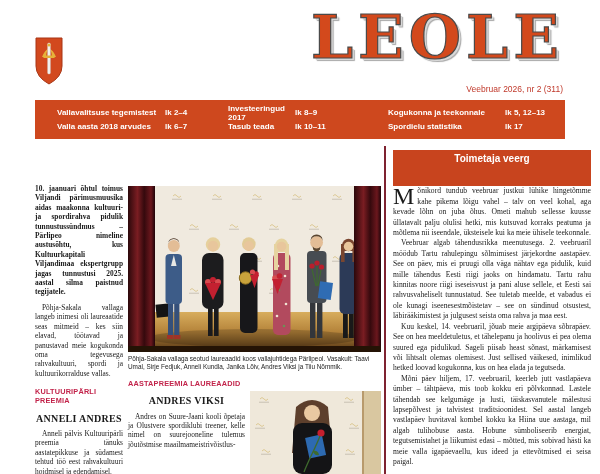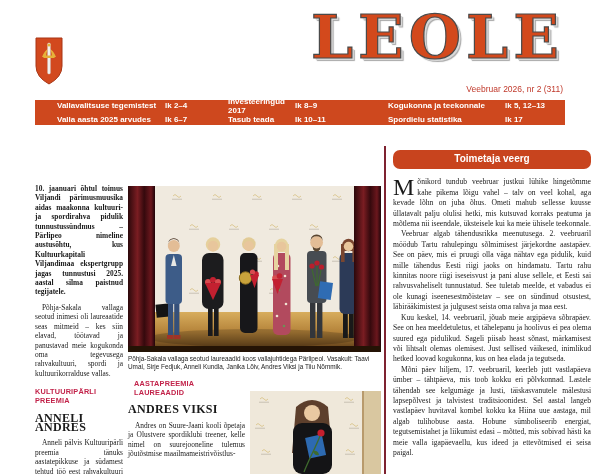--- a/index.html
+++ b/index.html
@@ -12,50 +12,50 @@
            font-weight:bold;font-size:12px;letter-spacing:2.6px;color:#a7abb0;white-space:nowrap;}
   .tagline .dagger{color:#c0392b;font-weight:bold;}
   .masthead{position:absolute;top:-2px;right:36px;font-family:"DejaVu Serif",serif;font-weight:bold;
             font-size:60px;line-height:78px;color:#d3491c;letter-spacing:5px;
             -webkit-text-stroke:1.2px #4a4a4a;
             text-shadow:2px 2px 0 #d8d8d8,3px 3px 1px #a8a8a8;}
   .issue{position:absolute;right:37px;top:84px;font-family:"Liberation Sans",sans-serif;
          font-weight:normal;font-size:8.5px;color:#c0392b;}
 
   
-  .nav{position:absolute;left:35px;top:100px;width:530px;height:25px;background:#ce481e;
+  .nav{position:absolute;left:35px;top:100px;width:530px;height:39px;background:#ce481e;
        color:#fff;font-family:"Liberation Sans",sans-serif;font-weight:bold;font-size:8px;
        display:grid;grid-template-columns:108px 63px 67px 93px 117px 1fr;grid-auto-rows:12px;
        align-content:center;align-items:center;row-gap:2px;padding-left:22px;box-sizing:border-box;}
 
   
   .headline{position:absolute;left:34px;top:141px;font-family:"Liberation Sans",sans-serif;
             font-weight:bold;font-size:26px;color:#111;letter-spacing:-0.3px;white-space:nowrap;}
   .col-left{position:absolute;left:35px;top:184px;width:88px;font-size:7.4px;line-height:9.4px;
             text-align:justify;}
   .lead{font-weight:bold;margin:0;}
   .para{text-indent:7px;margin:6px 0 0;}
   .sec-title{font-family:"Liberation Sans",sans-serif;font-weight:bold;font-size:7.3px;
              line-height:9.2px;color:#c2234a;margin:9px 0 0;text-align:left;letter-spacing:.2px;}
-  .pname{font-weight:bold;font-size:12px;margin:8px 0 0;letter-spacing:.3px;}
+  .pname{font-weight:bold;font-size:10px;text-align:center;margin:8px 0 0;letter-spacing:.3px;}
 
   .photo-main{position:absolute;left:128px;top:186px;width:253px;height:166px;}
   .caption{position:absolute;left:128px;top:355px;width:253px;font-family:"Liberation Sans",sans-serif;
            font-size:6.4px;line-height:8px;color:#222;}
   .col-mid{position:absolute;left:128px;top:379px;width:117px;font-size:7.4px;line-height:9.4px;
            text-align:justify;}
-  .col-mid .sec-title{margin-top:0;margin-left:6px;}
+  .col-mid .sec-title{margin-top:0;}
   .photo-2{position:absolute;left:250px;top:391px;width:131px;height:83px;}
 
   
   .divider{position:absolute;left:384px;top:146px;width:2px;height:328px;background:#7e2230;}
   .editor{position:absolute;left:393px;top:150px;width:198px;font-size:7.6px;line-height:10.4px;
           text-align:justify;}
   .editor-bar{background:#c8441e;color:#fff;font-family:"Liberation Sans",sans-serif;font-weight:bold;
-              font-size:10px;text-align:center;padding:4px 0 5px;margin-bottom:8px;border-radius:7px;}
+              font-size:10px;text-align:center;padding:4px 0 22px;margin-bottom:0;}
   .editor p{margin:0;}
   .editor p.ind{text-indent:8px;}
   .dropcap{float:left;font-size:24px;line-height:19px;padding:1px 3px 0 0;}
   svg{display:block;}
 </style>
 </head>
 <body>
 
 <div class="page">
 
@@ -72,32 +72,32 @@
   <div class="masthead">LEOLE</div>
   <div class="issue">Veebruar 2026, nr 2 (311)</div>
 
   <div class="nav">
     <span>Vallavalitsuse tegemistest</span>
     <span>lk 2–4</span>
     <span>Investeeringud 2017</span>
     <span>lk 8–9</span>
     <span>Kogukonna ja teekonnale</span>
     <span>lk 5, 12–13</span>
-    <span>Valla aasta 2025 arvudes</span>
+    <span>Valla aasta 2018 arvudes</span>
     <span>lk 6–7</span>
     <span>Tasub teada</span>
     <span>lk 10–11</span>
     <span>Spordielu statistika</span>
     <span>lk 17</span>
   </div>
 
 
   <div class="col-left">
     <p class="lead">10. jaanuari õhtul toimus Viljandi pärimusmuusika aidas maakonna kultuuri- ja spordirahva pidulik tunnustussündmus – Pärlipeo nimeline austusõhtu, kus Kultuurkapitali Viljandimaa ekspertgrupp jagas tunnustusi 2025. aastal silma paistnud tegijatele.</p>
-    <p class="para">Põhja-Sakala vallaga seotud inimesi oli laureaatide seas mitmeid – kes siin elavad, töötavad ja panustavad meie kogukonda oma tegevusega rahvakultuuri, spordi ja kultuurikorralduse vallas.</p>
+    <p class="para">Põhja-Sakala vallaga langeb inimesi oli laureaatide seas mitmeid – kes siin elavad, töötavad ja panustavad meie kogukonda oma tegevusega rahvakultuuri, spordi ja kultuurikorralduse vallas.</p>
     <p class="sec-title">KULTUURIPÄRLI PREEMIA</p>
     <p class="pname">ANNELI ANDRES</p>
     <p class="para">Anneli pälvis Kultuuripärli preemia tänuks aastatepikkuse ja südamest tehtud töö eest rahvakultuuri hoidmisel ja edendamisel.</p>
   </div>
 
   <div class="photo-main">
     <svg viewBox="0 0 253 166" width="253" height="166">
       <defs>
         <linearGradient id="ct" x1="0" y1="0" x2="1" y2="0">
           <stop offset="0" stop-color="#2b080b"></stop>

